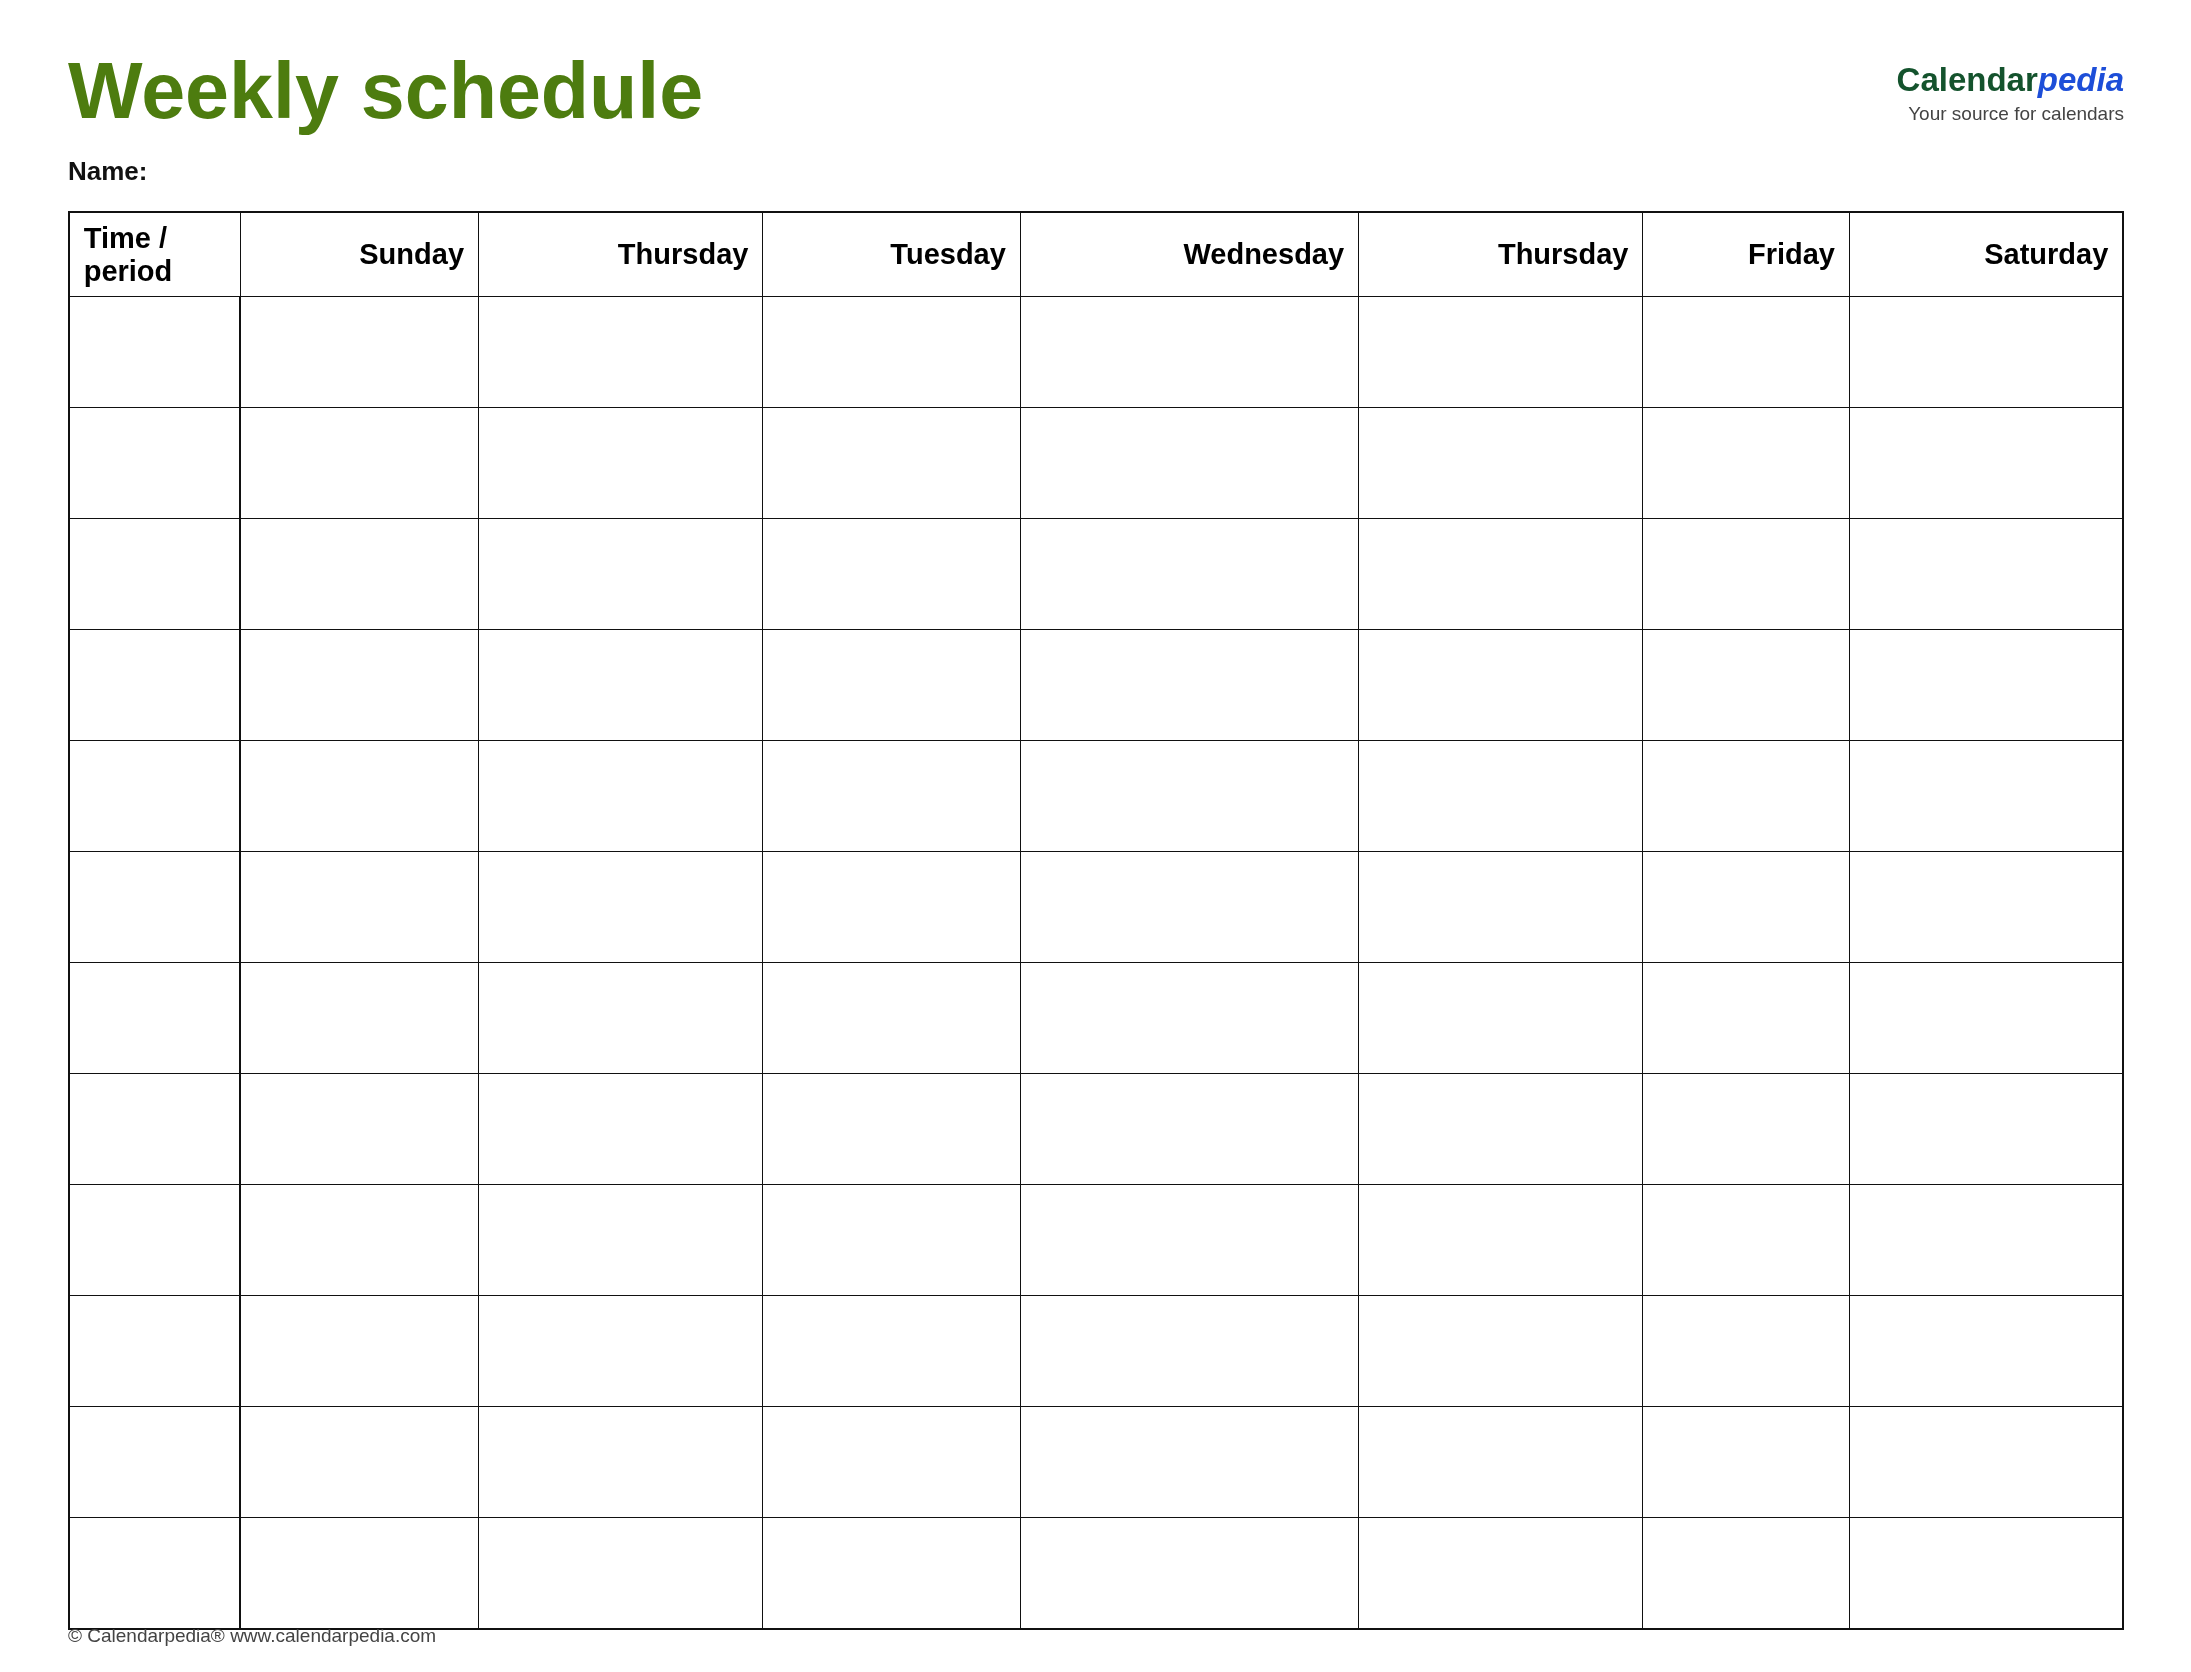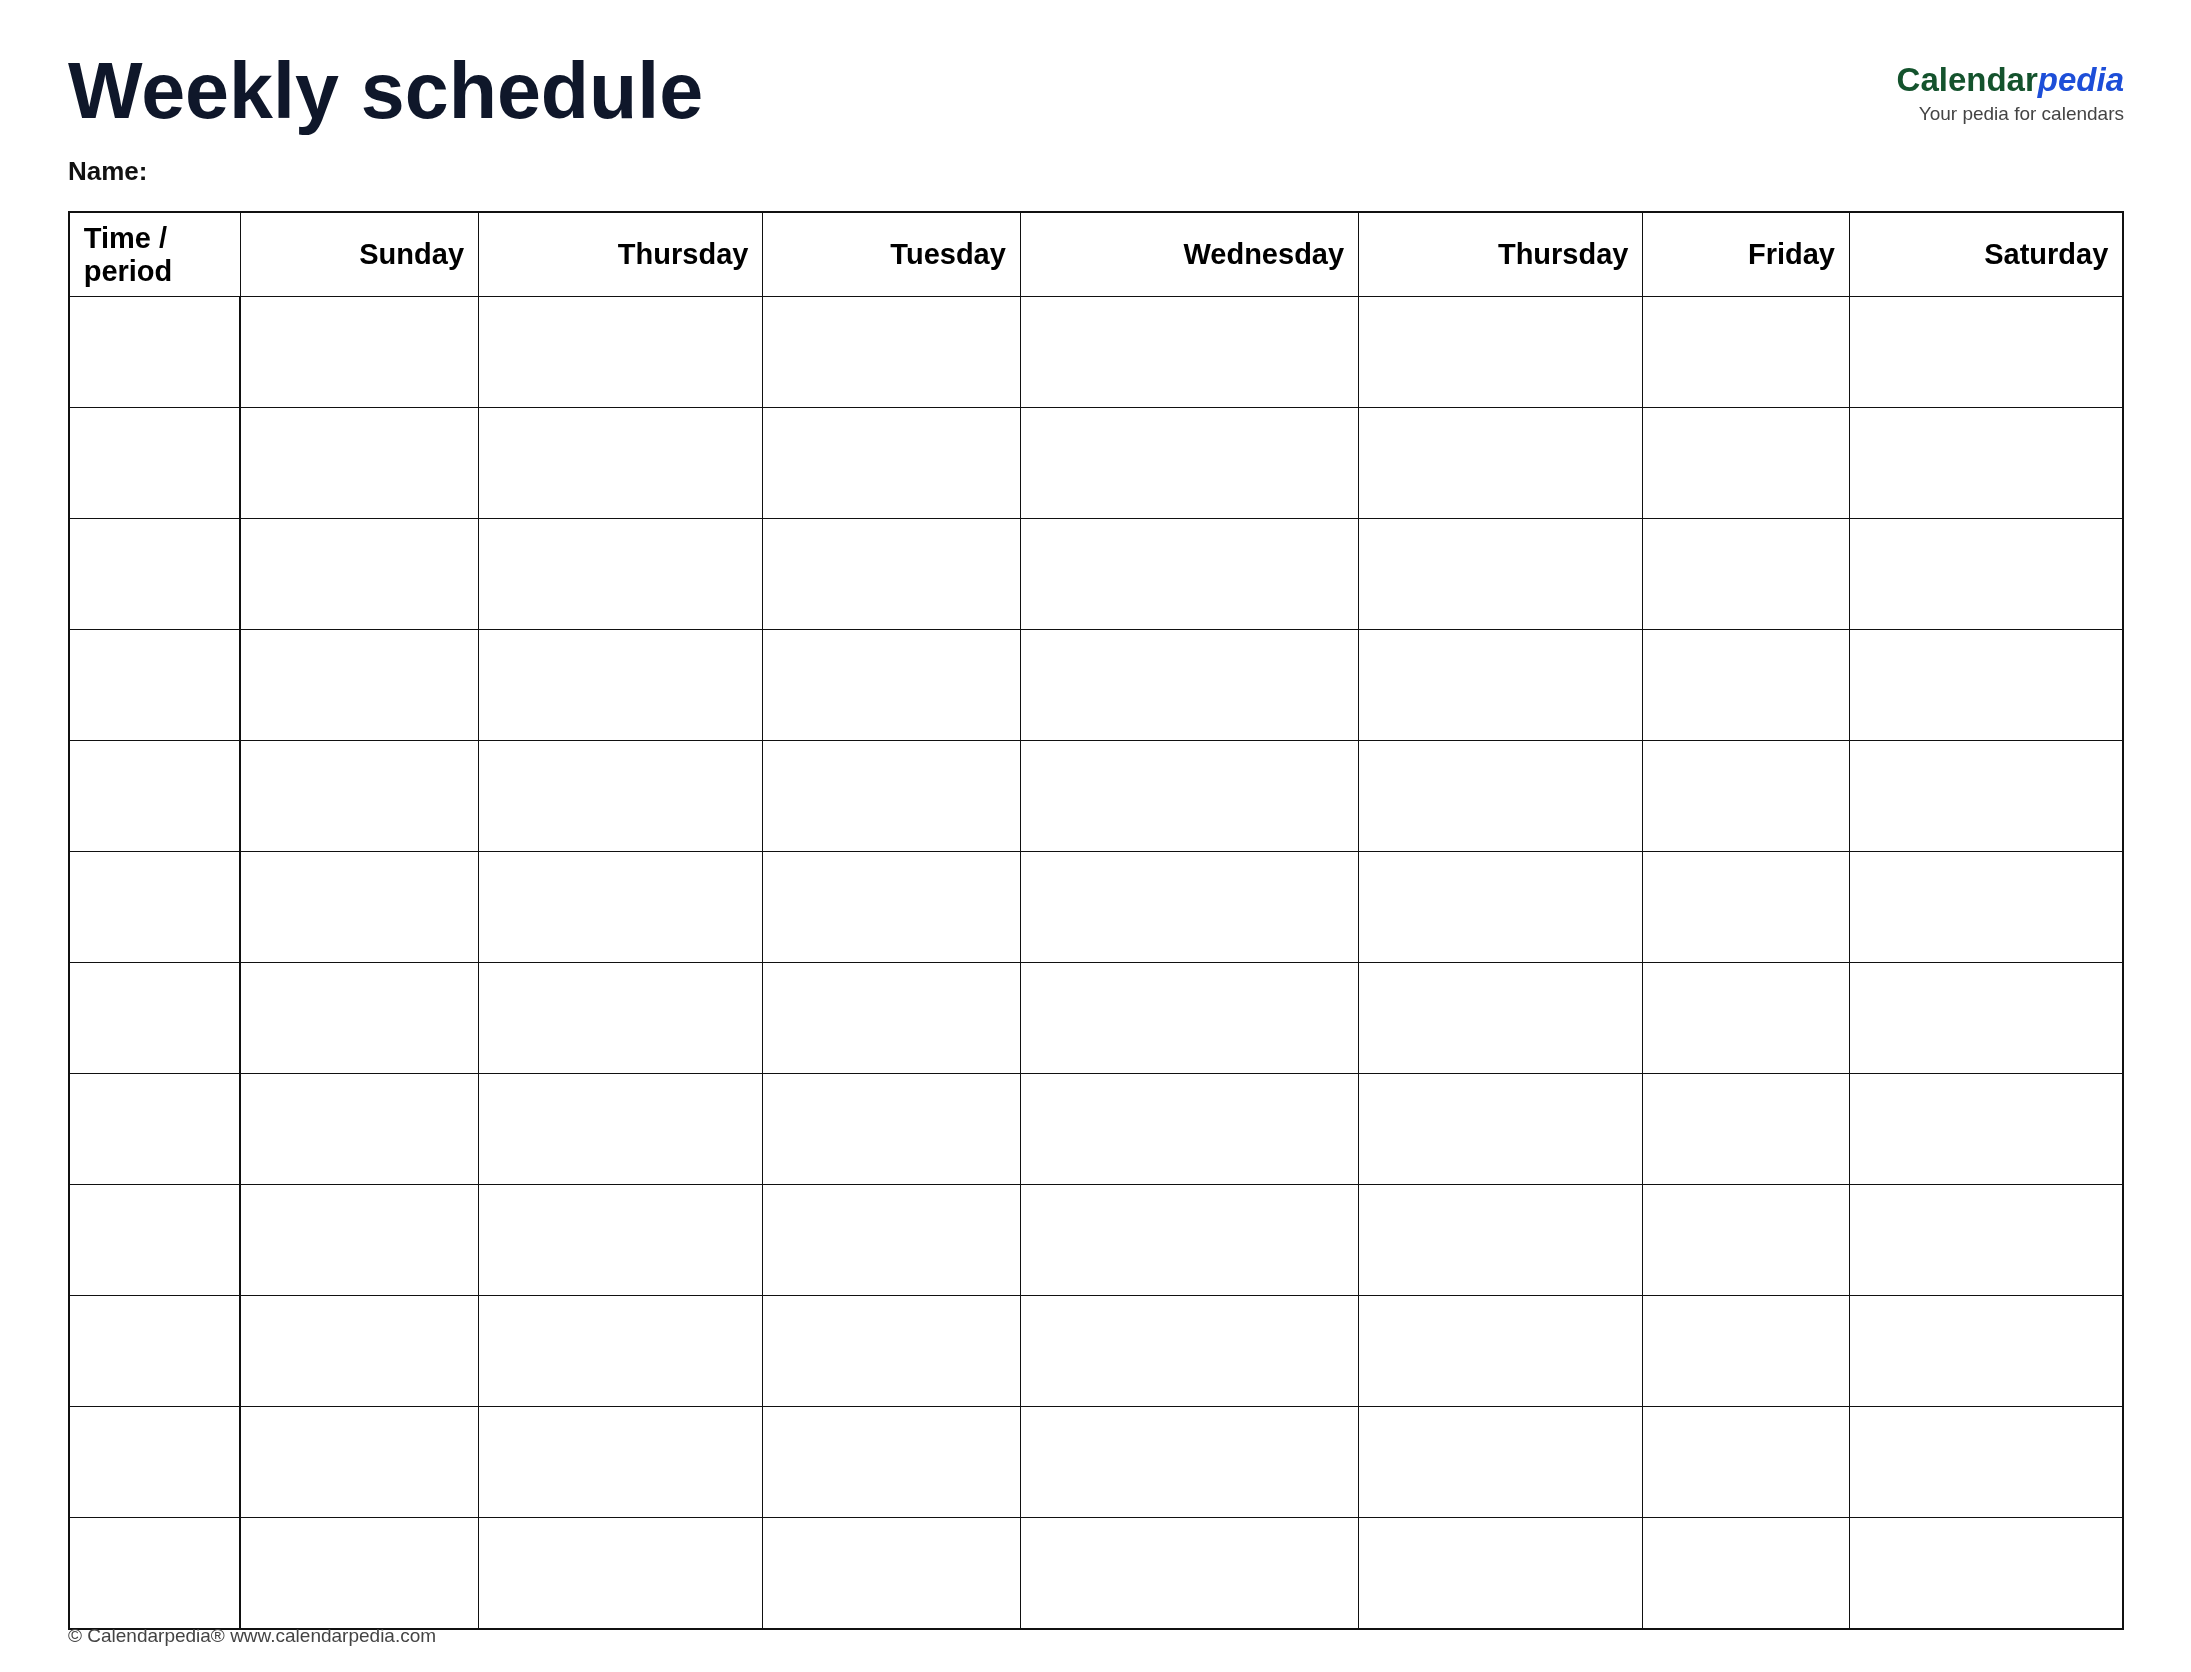--- a/index.html
+++ b/index.html
@@ -20,21 +20,21 @@
     .header {
       display: flex;
       justify-content: space-between;
       align-items: flex-start;
       margin-bottom: 26px;
     }
 
     .page-title {
       font-size: 79px;
       font-weight: 900;
-      color: #0f172a;
+      color: #4d7c0f;
       line-height: 1.0;
     }
 
     .logo-area {
       display: flex;
       flex-direction: column;
       align-items: flex-end;
       padding-top: 8.6px;
     }
 
@@ -116,21 +116,21 @@
   </style>
 </head>
 <body>
 
 <div class="header">
   <h1 class="page-title">Weekly schedule</h1>
   <div class="logo-area">
     <div class="logo-text">
       <span class="calendar">Calendar</span><span class="pedia">pedia</span>
     </div>
-    <div class="logo-subtitle">Your pedia for calendars</div>
+    <div class="logo-subtitle">Your source for calendars</div>
   </div>
 </div>
 
 <div class="name-row">Name:</div>
 
 <table class="schedule-table">
   <thead>
     <tr>
       <th class="time-col">Time / period</th>
       <th>Sunday</th>

